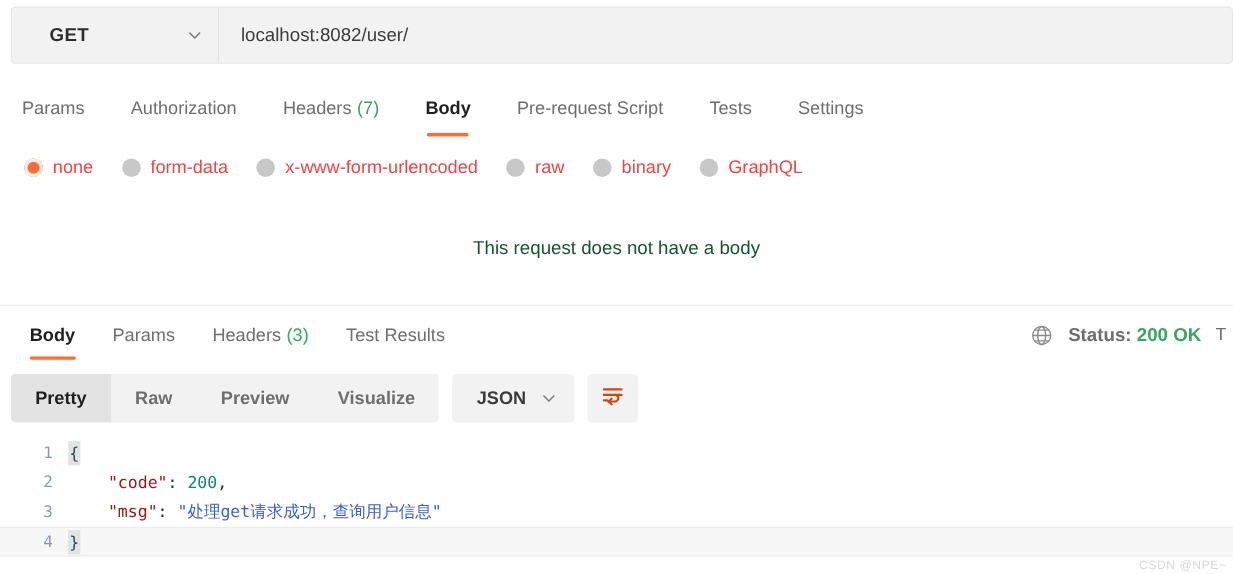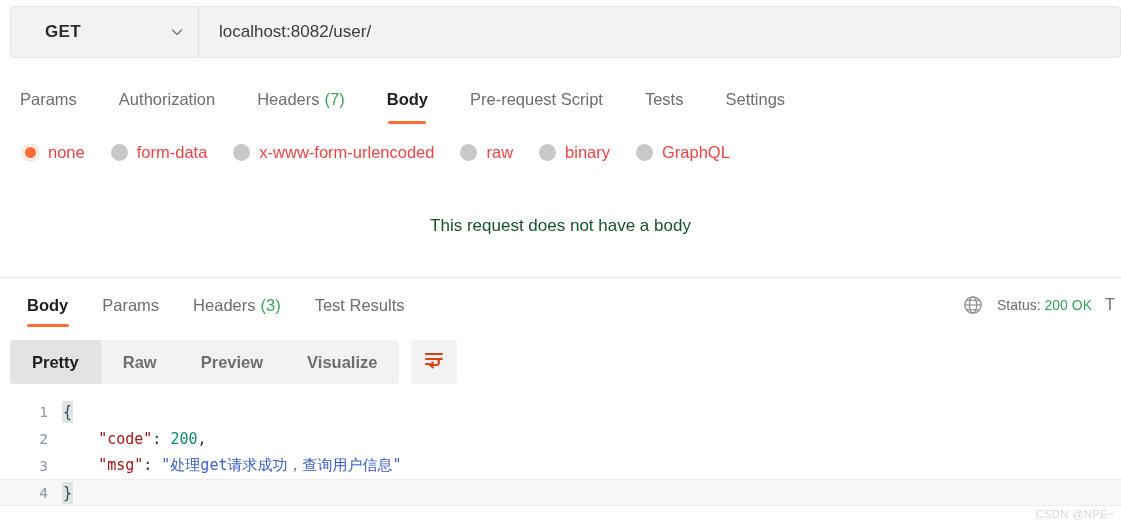--- a/index.html
+++ b/index.html
@@ -109,21 +109,21 @@
     left: 50%; transform: translateX(-50%);
     bottom: -2px; width: 42px; height: 3px;
     background: #ff6c37; border-radius: 2px;
   }
   .status-area {
     position: absolute; right: 0; top: 285px;
     height: 40px; display: flex; align-items: center; gap: 13px;
     padding-right: 0;
   }
   .globe { width: 22px; height: 22px; display:block; }
-  .status-text { font-size: 14px; color: #6e6e6e; white-space: nowrap; }
+  .status-text { font-size: 17px; color: #6e6e6e; white-space: nowrap; font-weight: bold; }
   .status-code { color: #3ba55c; }
   .time-trunc { font-size: 16px; color: #6e6e6e; width: 16px; overflow: hidden; white-space: nowrap; }
 
   
   .view-toolbar {
     position: absolute; left: 10px; top: 340px;
     height: 44px; display: flex; align-items: center; gap: 12px; font-weight: bold;
   }
   .seg {
     display: flex; align-items: stretch; height: 44px;
@@ -289,20 +289,28 @@
       <div class="seg-btn">
         <span>Raw</span>
       </div>
       <div class="seg-btn">
         <span>Preview</span>
       </div>
       <div class="seg-btn">
         <span>Visualize</span>
       </div>
     </div>
+    <div class="fmt-select">
+      <span class="fmt-label">JSON</span>
+      <span class="chev">
+        <svg viewBox="0 0 14 14" width="14" height="14">
+            <path d="M2.5 5 L7 9.5 L11.5 5" fill="none" stroke="#7a7a7a" stroke-width="1.4" stroke-linecap="round" stroke-linejoin="round"></path>
+          </svg>
+      </span>
+    </div>
     <div class="wrap-btn">
       <span>
         <svg viewBox="0 0 22 20" width="22" height="20">
           <line x1="3" y1="4" x2="19" y2="4" stroke="#d9400b" stroke-width="2" stroke-linecap="round"></line>
           <line x1="3" y1="9" x2="19" y2="9" stroke="#d9400b" stroke-width="2" stroke-linecap="round"></line>
           <path d="M13 9 A3 3 0 0 1 13 15 L7.5 15" fill="none" stroke="#d9400b" stroke-width="2" stroke-linecap="round"></path>
           <path d="M10 12.5 L7 15 L10 17.5" fill="none" stroke="#d9400b" stroke-width="2" stroke-linecap="round" stroke-linejoin="round"></path>
           <line x1="3" y1="14" x2="6" y2="14" stroke="#d9400b" stroke-width="2" stroke-linecap="round"></line>
         </svg>
       </span>

